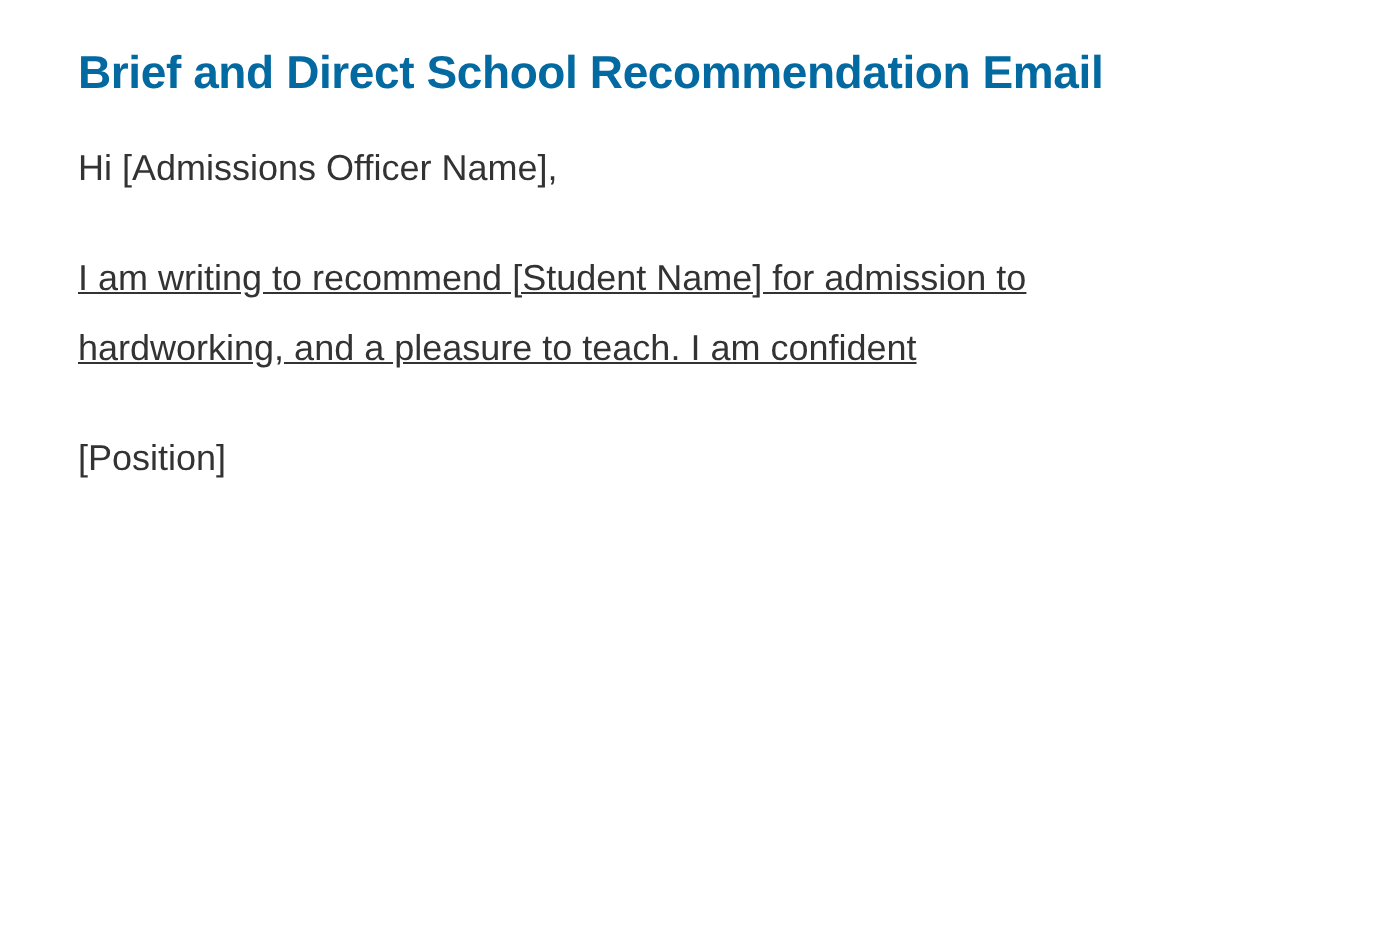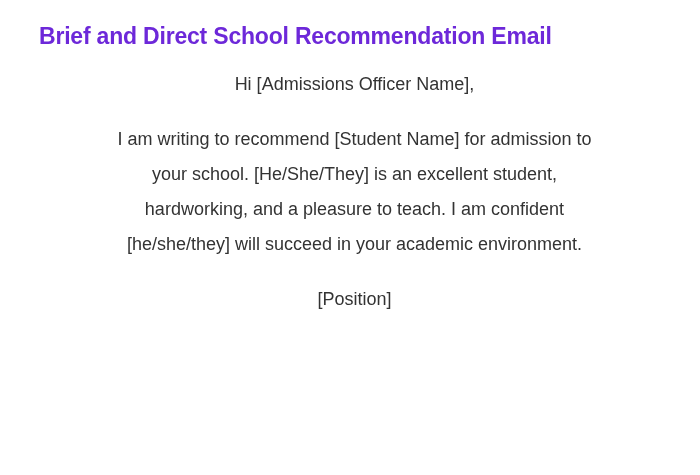--- a/index.html
+++ b/index.html
@@ -17,48 +17,46 @@
     padding: 0 30px 0 39px;
     font-family: "Liberation Sans", "DejaVu Sans", sans-serif;
     background: #ffffff;
   }
   .doc h1 {
     margin: 20px 0 15px 0;
     font-size: 23px;
     line-height: 32px;
     font-weight: 700;
     letter-spacing: -0.2px;
-    color: #6d28d9;
+    color: #0369a1;
   }
   .doc p {
     margin: 0 0 20px 0;
     font-size: 18px;
     line-height: 35px;
     font-weight: 400;
     color: #333333;
-    text-align: center;
   }
   .doc .line {
     display: block;
     white-space: nowrap;
+    text-decoration: underline;
   }
 </style>
 </head>
 <body>
 
 <div class="doc">
 
   <h1>Brief and Direct School Recommendation Email</h1>
 
   <p>Hi [Admissions Officer Name],</p>
 
   <p>
     <span class="line">I am writing to recommend [Student Name] for admission to</span>
-    <span class="line">your school. [He/She/They] is an excellent student,</span>
     <span class="line">hardworking, and a pleasure to teach. I am confident</span>
-    <span class="line">[he/she/they] will succeed in your academic environment.</span>
   </p>
 
 
 
   <p>[Position]</p>
 
 </div>
 
 </body></html>

